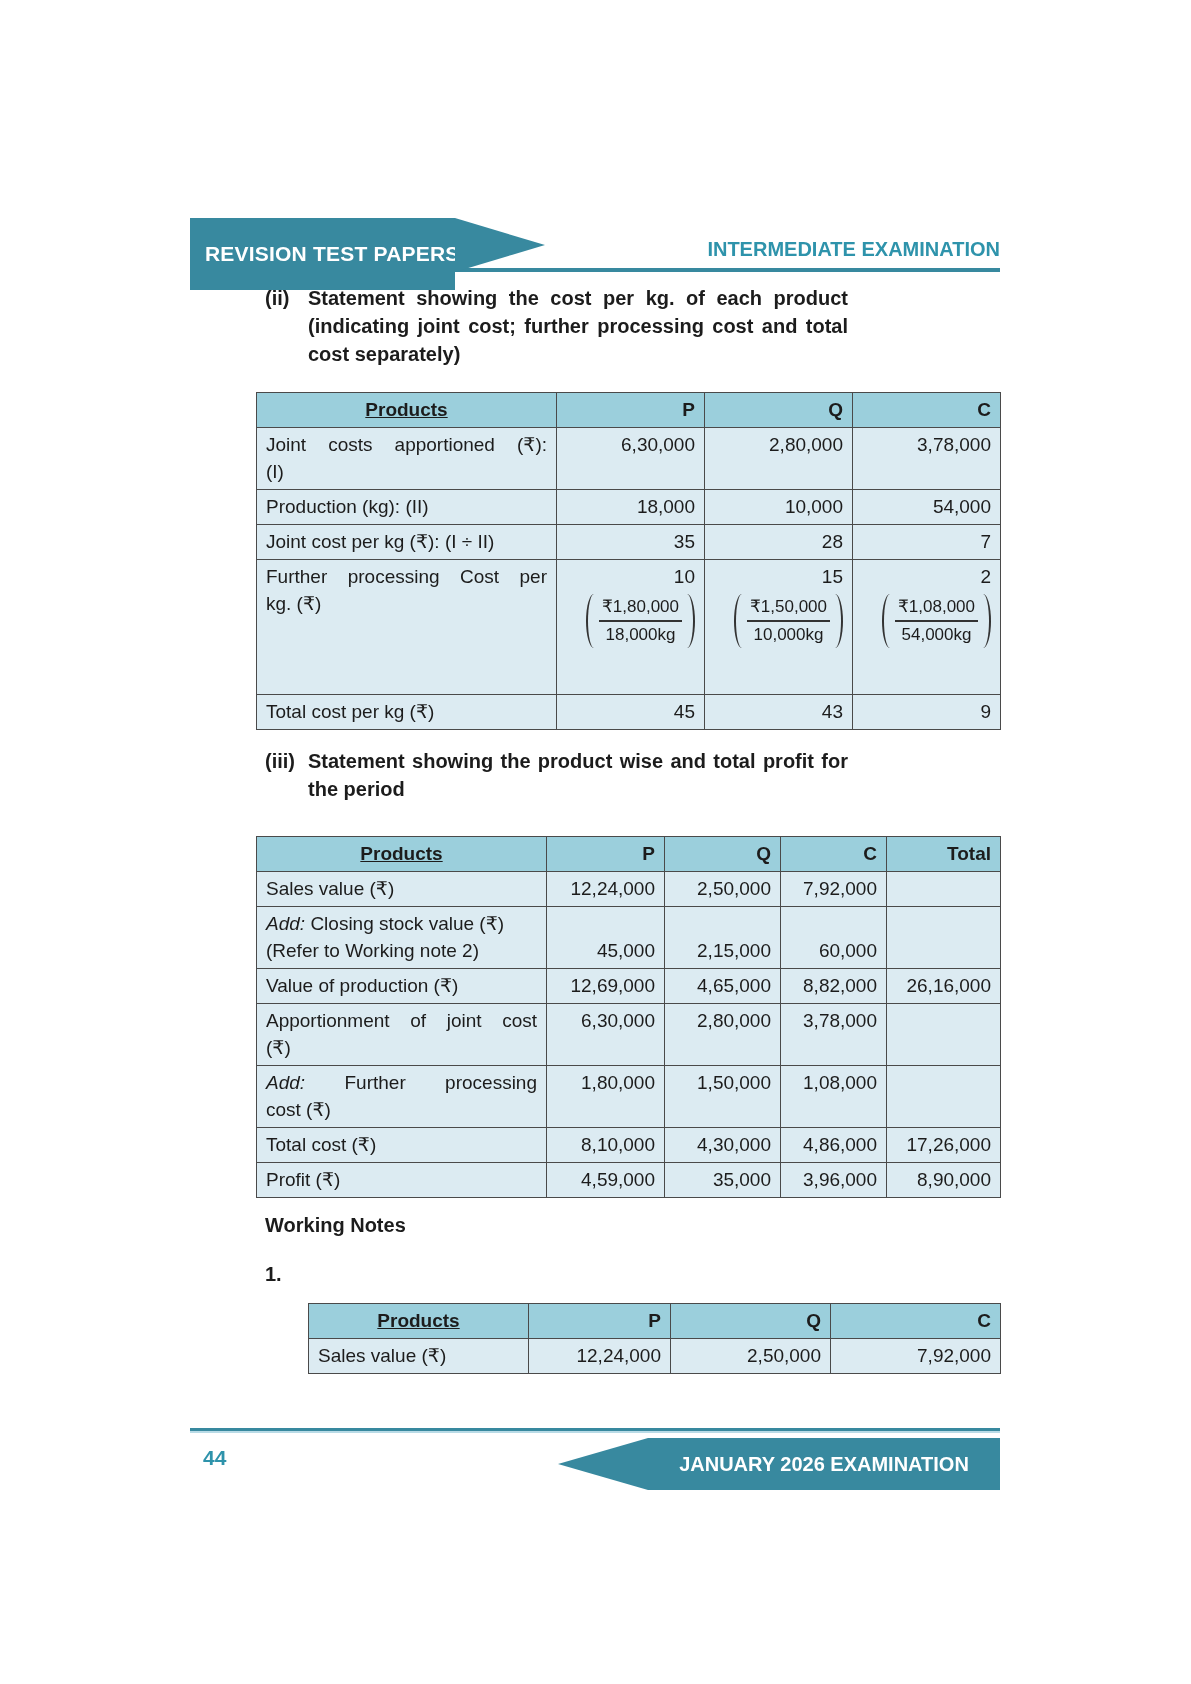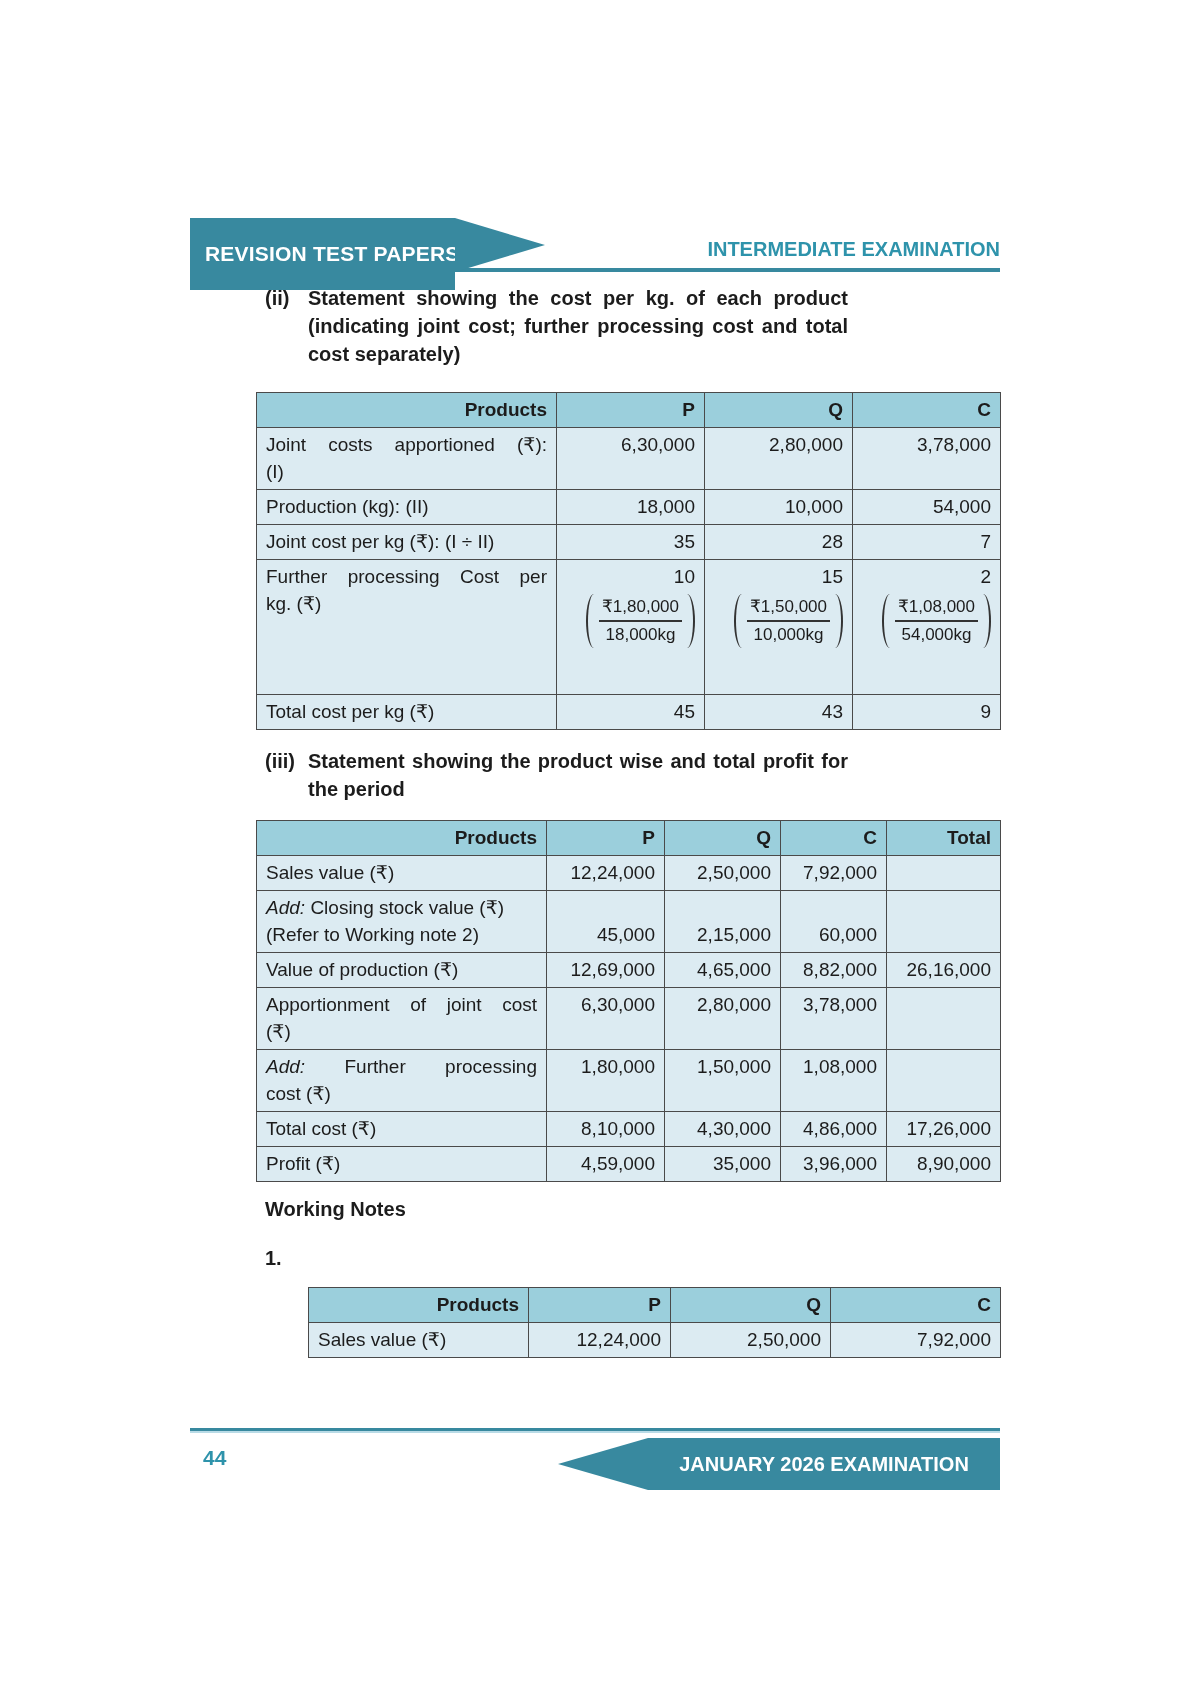--- a/index.html
+++ b/index.html
@@ -26,26 +26,26 @@
   .hbanner-text{color:#fff;font-weight:700;font-size:21px;letter-spacing:.2px;white-space:nowrap;}
   .hbanner-arrow{width:0;height:0;border-top:27px solid transparent;border-bottom:27px solid transparent;border-left:90px solid var(--teal);}
   .hright{position:absolute;right:191px;top:238px;color:var(--teal-text);font-weight:700;font-size:20px;}
 
   
   .content{position:absolute;left:256px;top:284px;width:592px;}
   .sec{display:flex;font-weight:700;font-size:20px;line-height:28px;}
   .sec-num{width:52px;padding-left:9px;flex:none;}
   .sec-heading{flex:1;text-align:justify;}
   .sec-ii{margin-bottom:24px;}
-  .sec-iii{margin-top:17px;margin-bottom:17px;}
+  .sec-iii{margin-top:17px;margin-bottom:33px;}
 
   table{border-collapse:collapse;width:744px;table-layout:fixed;}
   th,td{border:1px solid var(--border);padding:3px 9px 4px;line-height:27px;vertical-align:top;}
   th{background:var(--th-bg);font-weight:700;text-align:right;}
-  th.lbl{text-align:right;}
+  th.lbl{text-align:center;text-decoration:underline;}
   td{background:var(--td-bg);}
   td.val{text-align:right;white-space:nowrap;}
   td.lbl{text-align:justify;}
   .jl{text-align:justify;text-align-last:justify;}
   .it{font-style:italic;}
   tr.vbot td{vertical-align:bottom;}
 
   
   td.fcell{padding-bottom:46px;}
   .fr-wrap{display:flex;justify-content:flex-end;align-items:stretch;margin-top:4px;}

